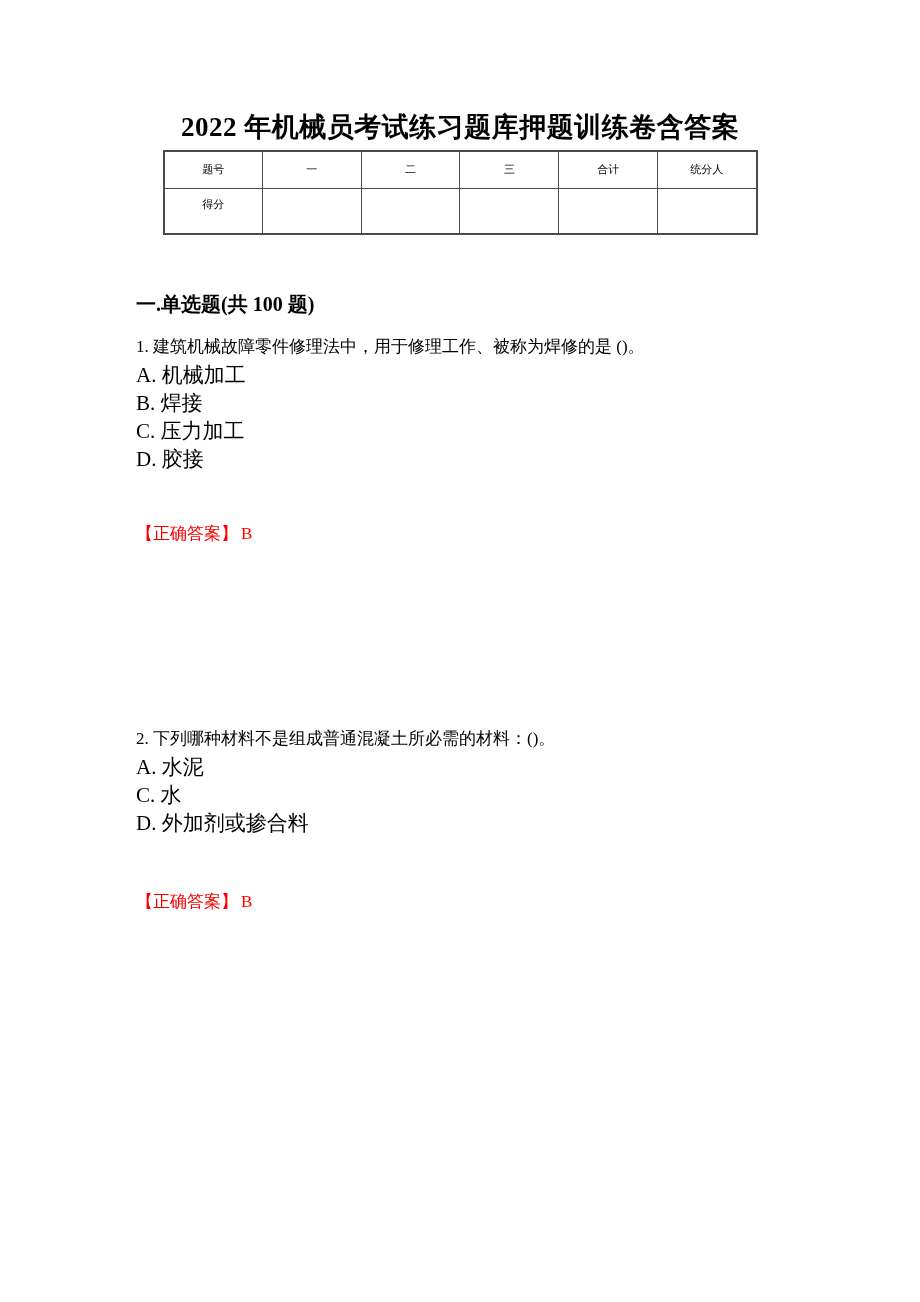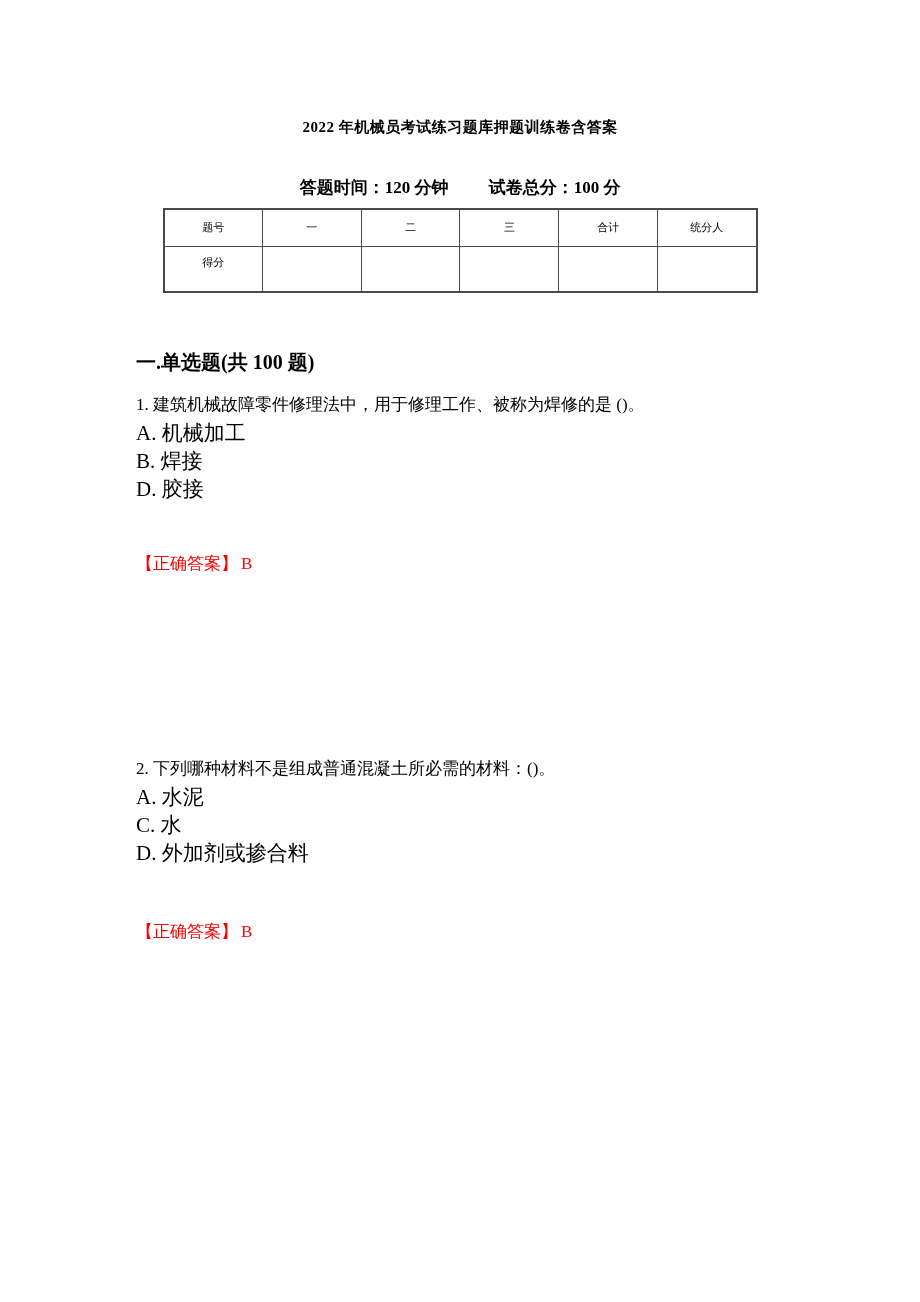--- a/index.html
+++ b/index.html
@@ -13,21 +13,21 @@
     height: 1302px;
     position: relative;
     overflow: hidden;
     font-family: "Liberation Serif", "DejaVu Serif", serif;
     color: #000000;
   }
   .doc-title {
     margin: 0;
     padding-top: 112px;
     text-align: center;
-    font-size: 15px;
+    font-size: 27px;
     line-height: 30px;
     font-weight: bold;
     letter-spacing: 0.5px;
   }
   .subtitle {
     margin-top: 34px;
     text-align: center;
     font-size: 17px;
     line-height: 24px;
     font-weight: bold;
@@ -75,24 +75,20 @@
   .answer-label, .answer-value { color: var(--answer-red, #ff0000); }
   .answer-value { margin-left: 3px; }
 </style>
 </head>
 <body style="--answer-red: #ff0000; color: rgb(0, 0, 0); background: rgb(255, 255, 255);">
 
 <div>
 
   <h1 class="doc-title">2022 年机械员考试练习题库押题训练卷含答案</h1>
 
-  <div class="subtitle">
-    <span class="part1">答题时间：120 分钟</span>
-    <span class="part2">试卷总分：100 分</span>
-  </div>
 
   <table class="score-table">
     <tbody>
       <tr class="header-row">
         <td>题号</td>
         <td>一</td>
         <td>二</td>
         <td>三</td>
         <td>合计</td>
         <td>统分人</td>
@@ -107,20 +103,21 @@
       </tr>
     </tbody>
   </table>
 
   <div class="section-heading">一.单选题(共 100 题)</div>
 
   <div>
     <div class="q-text">1. 建筑机械故障零件修理法中，用于修理工作、被称为焊修的是 ()。</div>
     <div class="option-line">A. 机械加工</div>
     <div class="option-line">B. 焊接</div>
+    <div class="option-line">C. 压力加工</div>
     <div class="option-line">D. 胶接</div>
     <div class="answer-line">
       <span class="answer-label">【正确答案】</span><span class="answer-value">B</span>
     </div>
   </div>
 
   <div>
     <div class="q-text second">2. 下列哪种材料不是组成普通混凝土所必需的材料：()。</div>
     <div class="option-line">A. 水泥</div>
     <div class="option-line">C. 水</div>

